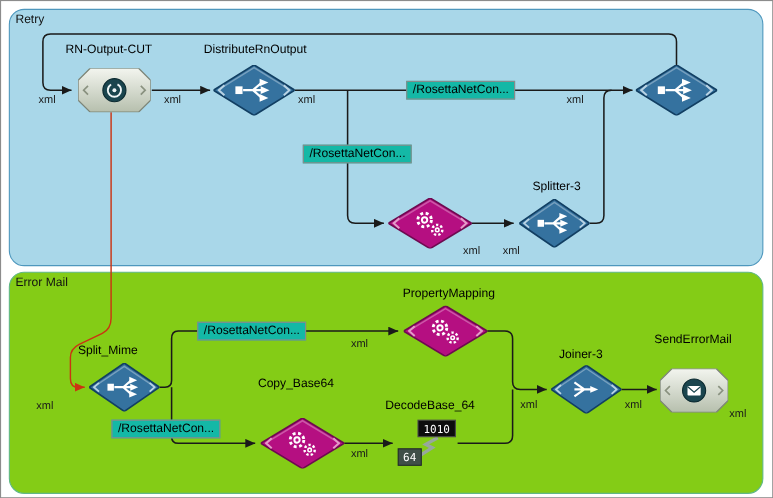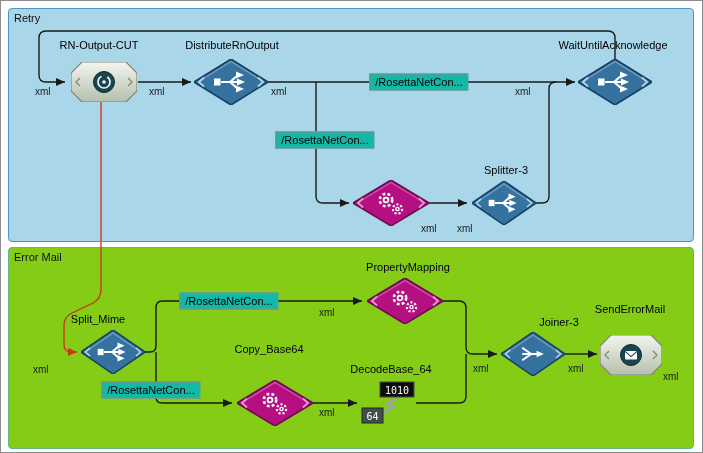--- a/index.html
+++ b/index.html
@@ -1,17 +1,17 @@
 <!DOCTYPE html>
 <html><head>
 <meta charset="utf-8">
 <style>
   html,body{margin:0;padding:0;background:#fff;font-family:"Liberation Sans",sans-serif;}
   .canvas{position:relative;width:703px;height:453px;background:#fff;border:1px solid #8c8c8c;box-sizing:border-box;overflow:hidden;}
-  .lane{position:absolute;border:1px solid;border-radius:4px;z-index:1;text-align:right;}
+  .lane{position:absolute;border:1px solid;border-radius:14px;z-index:1;text-align:right;}
   .lane-retry{left:7px;top:7px;width:684px;height:232px;background:#a9d7e9;border-color:#4e97bd;}
   .lane-error{left:7px;top:246px;width:684px;height:200px;background:#84cc16;border-color:#5fb886;}
   .lane-label{position:absolute;left:5px;top:3px;font-size:11px;color:#111;}
   .connectors{position:absolute;left:0;top:0;z-index:2;pointer-events:none;}
   .connectors path{pointer-events:stroke;}
   .edge{fill:none;stroke:#1a1a1a;stroke-width:1.4;}
   .edge-red{fill:none;stroke:#cc3312;stroke-width:1.3;}
   .edge-label{position:absolute;z-index:3;transform:translate(-50%,-50%);background:#14b8a6;border:1px solid #8a8a8a;padding:1px 5px;font-size:11px;color:#000;white-space:nowrap;line-height:13px;}
   .node{position:absolute;z-index:4;transform:translate(-50%,-50%);text-decoration:underline;}
   .node svg{display:block;}
@@ -101,21 +101,20 @@
       <path d="M-27,-4.5 l-5,4.5 5,4.5 M27,-4.5 l5,4.5 -5,4.5" stroke="#b9d3e4" stroke-width="1.8" fill="none"></path>
       <g>
         <rect x="-17" y="-3.5" width="6.5" height="7" fill="#fff"></rect>
         <path d="M-10,0 H-1 M-1,0 L7,-7 M-1,0 H7 M-1,0 L7,7" stroke="#fff" stroke-width="2" fill="none"></path>
         <polygon points="5,-10.5 13,-7 5,-3.5" fill="#fff"></polygon>
         <polygon points="6,-3.5 14,0 6,3.5" fill="#fff"></polygon>
         <polygon points="5,3.5 13,7 5,10.5" fill="#fff"></polygon>
       </g>
     </svg>
   </div>
-  <div class="node-label" style="left:612px;top:38px">WaitUntilAcknowledge</div>
 
   <div class="node" style="left:390px;top:202px">
     <svg width="76" height="46" viewBox="-38 -23 76 46">
       <polygon points="0,-23 38,0 0,23 -38,0" fill="#b50f81" stroke="#6e0a50" stroke-width="1.5"></polygon>
       <path d="M-34,0 L0,-20.5 L34,0" stroke="rgba(255,255,255,0.3)" stroke-width="1.4" fill="none"></path>
       <path d="M-28,-4.5 l-5,4.5 5,4.5 M28,-4.5 l5,4.5 -5,4.5" stroke="#e39bc8" stroke-width="1.8" fill="none"></path>
       <g fill="none" stroke="#fff">
         <circle cx="-5" cy="-3" r="6.2" stroke-width="2.6" stroke-dasharray="2.7 2.3"></circle>
         <circle cx="-5" cy="-3" r="2.4" stroke-width="1.8"></circle>
         <circle cx="6.5" cy="6" r="4.6" stroke-width="2.2" stroke-dasharray="2.1 1.9"></circle>
@@ -203,21 +202,21 @@
     <svg width="64" height="44" viewBox="-32 -22 64 44">
       <polygon points="0,-22 32,0 0,22 -32,0" fill="#35729f" stroke="#123f63" stroke-width="1.5"></polygon>
       <path d="M-28,0 L0,-19 L28,0" stroke="rgba(255,255,255,0.32)" stroke-width="1.3" fill="none"></path>
       <path d="M-23,-4 l-4.5,4 4.5,4 M23,-4 l4.5,4 -4.5,4" stroke="#b9d3e4" stroke-width="1.6" fill="none"></path>
       <g transform="scale(0.9)">
         <path d="M-12,-7 L-2,0 M-12,0 H-2 M-12,7 L-2,0 M-2,0 H5" stroke="#fff" stroke-width="2.2" fill="none"></path>
         <polygon points="4,-3.5 12,0 4,3.5" fill="#fff"></polygon>
       </g>
     </svg>
   </div>
-  <div class="node-label" style="left:558px;top:315px">Joiner-3</div>
+  <div class="node-label" style="left:527px;top:315px">Joiner-3</div>
 
   <div class="node" style="left:630px;top:354px">
     <svg width="62" height="40" viewBox="-31 -20 62 40">
       <defs>
           <linearGradient id="g-oct2" x1="0" y1="0" x2="0" y2="1">
         <stop offset="0" stop-color="#f3f5ef"></stop>
             <stop offset="1" stop-color="#b6bfad"></stop>
       </linearGradient>
         </defs>
       <polygon points="-20,-20 20,-20 31,-9 31,9 20,20 -20,20 -31,9 -31,-9" fill="url(#g-oct2)" stroke="#7d8577" stroke-width="1.2"></polygon>

